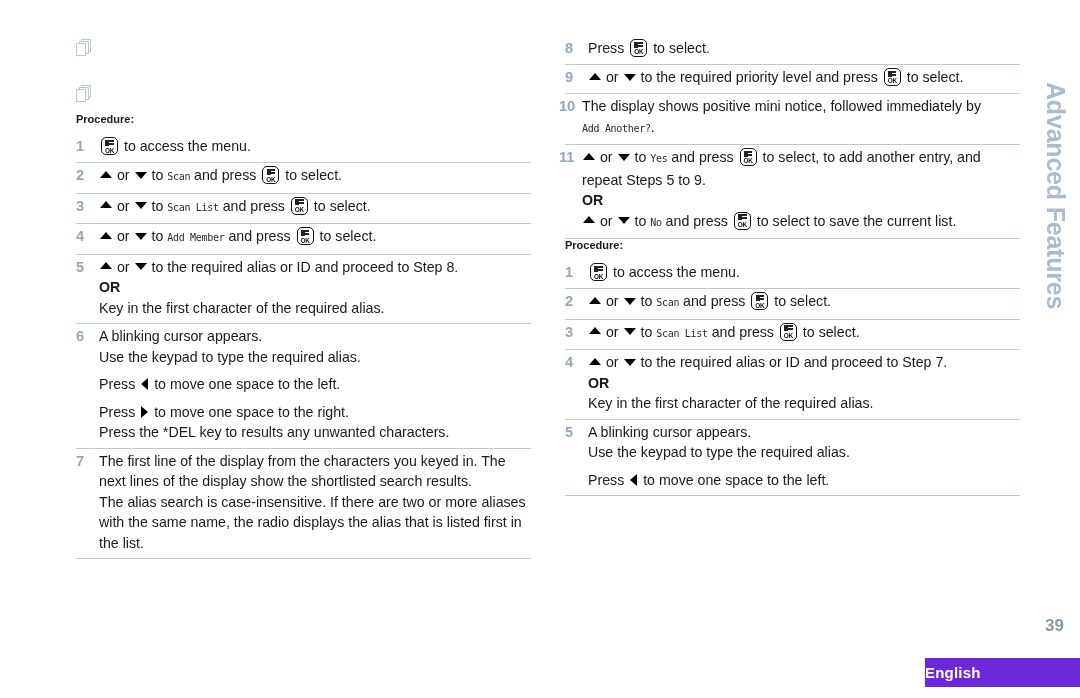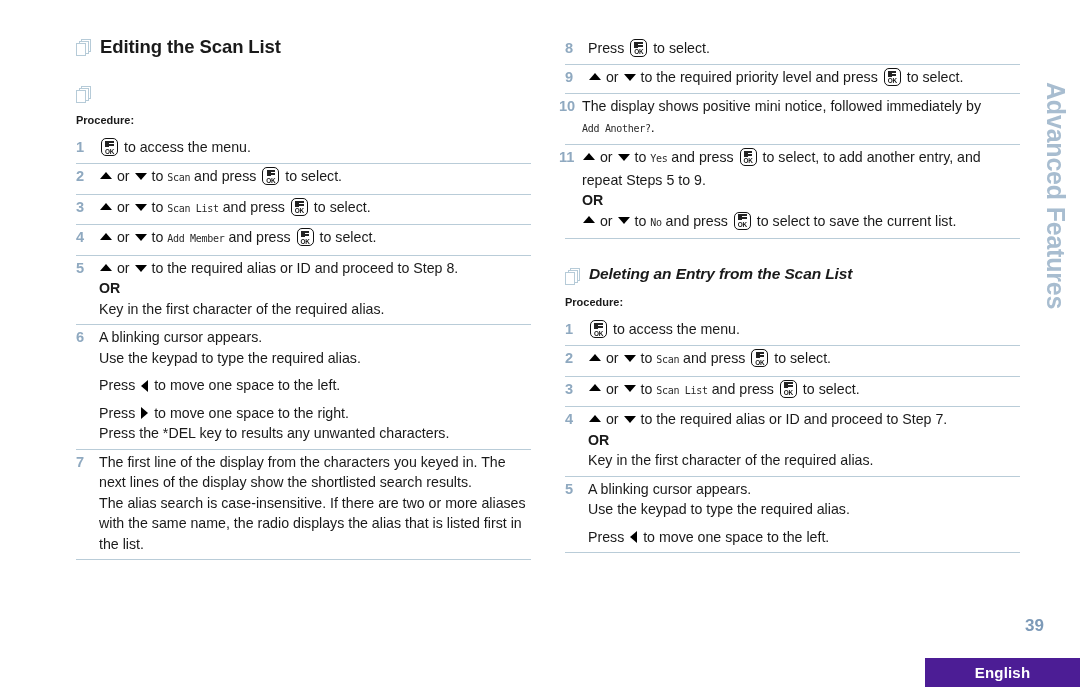--- a/index.html
+++ b/index.html
@@ -216,36 +216,36 @@
     letter-spacing: -0.2px;
     writing-mode: vertical-rl;
     text-orientation: mixed;
     white-space: nowrap;
     line-height: 1;
   }
 
   
   .page-number {
     position: absolute;
-    right: 36px;
+    right: 16px;
     bottom: 62px;
     font-size: 17px;
     font-weight: bold;
     color: #7d9ab8;
   }
   .lang-bar {
     position: absolute;
     left: 925px;
     right: 0;
     bottom: 11px;
     height: 29px;
-    background: #4c1d95;
+    background: #6d28d9;
     display: flex;
     align-items: center;
-    justify-content: center;
+    justify-content: flex-start;
   }
   .lang-bar span {
     color: #ffffff;
     font-size: 15px;
     font-weight: bold;
     letter-spacing: 0.2px;
   }
 </style>
 </head>
 <body>
@@ -253,21 +253,20 @@
 <div class="page">
 
   <div class="col col-left">
 
     <div class="h1-row">
       <span class="doc-icon">
         <i class="s3"></i>
           <i class="s2"></i>
           <i class="s1"></i>
       </span>
-      <h1 class="sec-title">Editing the Scan List</h1>
     </div>
 
     <div class="h2-row">
       <span class="doc-icon">
         <i class="s3"></i>
           <i class="s2"></i>
           <i class="s1"></i>
       </span>
     </div>
 
@@ -350,28 +349,20 @@
         <li class="step">
           <span class="step-num wide">11</span>
           <div class="step-body">
             <p><span class="tri tri-up"></span> or <span class="tri tri-down"></span> to <span class="lcd">Yes</span> and press <span class="okkey"><span class="grid"></span><span class="ok">OK</span></span> to select, to add another entry, and repeat Steps 5 to 9.</p>
             <p class="or">OR</p>
             <p><span class="tri tri-up"></span> or <span class="tri tri-down"></span> to <span class="lcd">No</span> and press <span class="okkey"><span class="grid"></span><span class="ok">OK</span></span> to select to save the current list.</p>
           </div>
         </li>
       </ol>
 
-    <div class="h2-row" style="margin-top:26px;">
-      <span class="doc-icon">
-        <i class="s3"></i>
-          <i class="s2"></i>
-          <i class="s1"></i>
-      </span>
-      <h2 class="sub-title">Deleting an Entry from the Scan List</h2>
-    </div>
 
     <p class="procedure-label">Procedure:</p>
 
     <ol class="steps">
         <li class="step">
           <span class="step-num">1</span>
           <div class="step-body">
             <p><span class="okkey"><span class="grid"></span><span class="ok">OK</span></span> to access the menu.</p>
           </div>
         </li>

